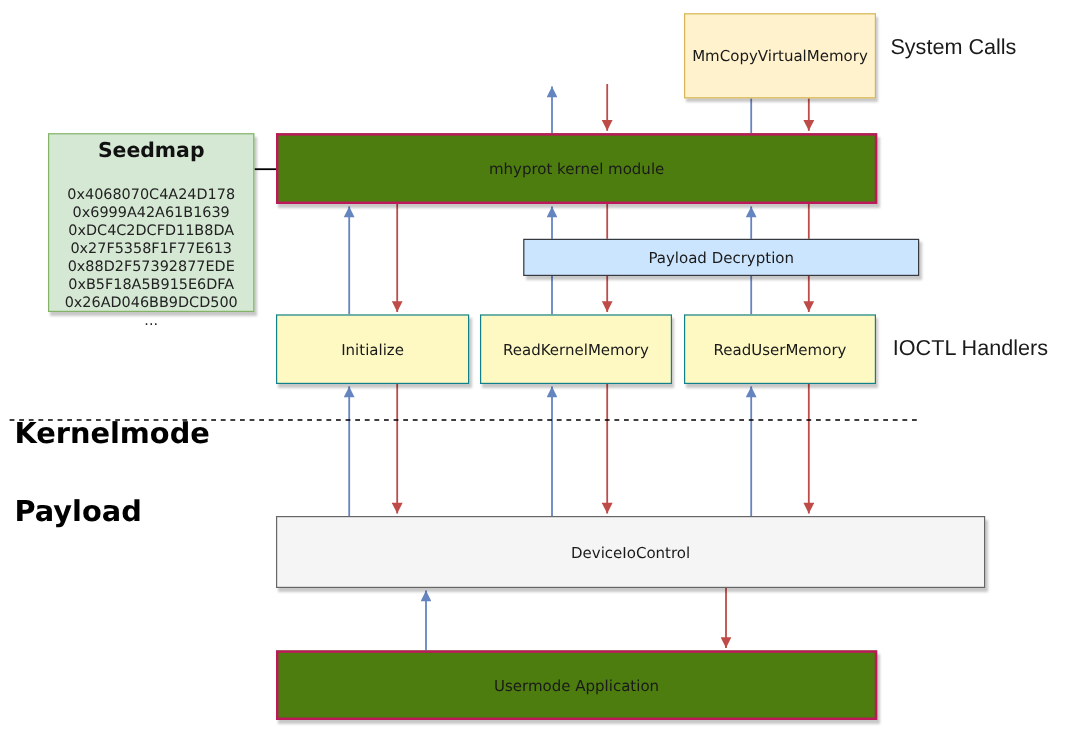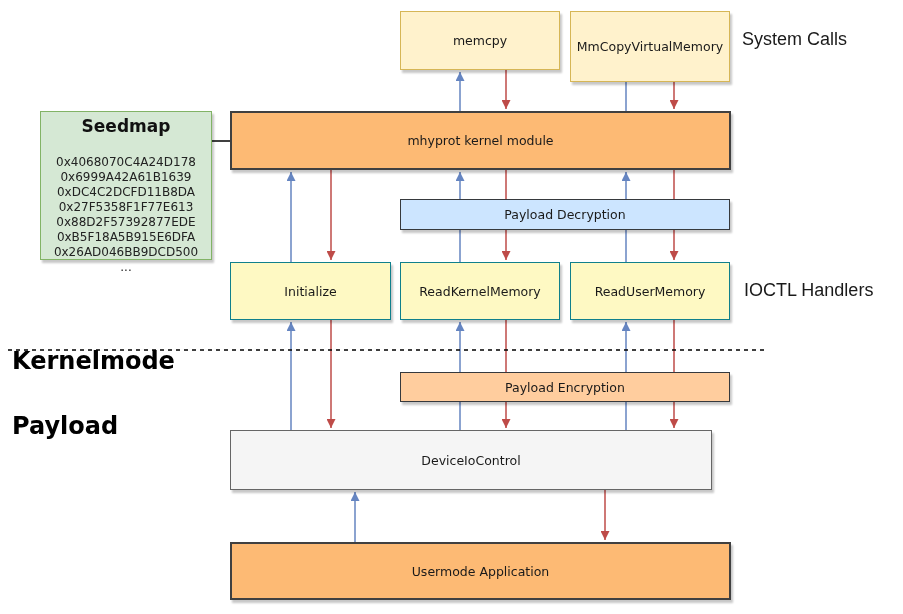--- a/index.html
+++ b/index.html
@@ -9,35 +9,35 @@
   }
   #wires{position:absolute;left:0;top:0;width:903px;height:614px;z-index:1;}
   .node{
     position:absolute;z-index:2;box-sizing:border-box;
     display:flex;align-items:center;justify-content:center;text-align:center;
     font-size:12.5px;color:#1a1a1a;
     box-shadow:2px 3px 2px rgba(0,0,0,0.22);
   }
   .yellow{background:#FFF2CC;border:1px solid #D6B656;}
   .green {background:#D5E8D4;border:1px solid #82B366;}
-  .blue  {background:#CCE5FF;border:1px solid #36393D;}
+  .blue  {background:#CCE5FF;border:1px solid #36393D;margin-left:36px;}
   .teal  {background:#fef9c3;border:1px solid #10808C;}
   .orange{background:#FFCD9E;border:1px solid #36393D;}
   .gray  {background:#F5F5F5;border:1.5px solid #666666;}
-  .plain {background:#fdba74;border:2px solid #404040;}
+  .plain {background:#4d7c0f;border:2px solid #be185d;}
 
   .memcpy   {left:400px;top:11px;width:160px;height:59px;}
   .mmcopy   {left:570px;top:11px;width:160px;height:71px;}
   .kernel   {left:230px;top:111px;width:501px;height:59px;}
   .decrypt  {left:400px;top:199px;width:330px;height:31px;}
   .initialize{left:230px;top:262px;width:161px;height:58px;}
   .readkern {left:400px;top:262px;width:160px;height:58px;}
   .readuser {left:570px;top:262px;width:160px;height:58px;}
   .encrypt  {left:400px;top:372px;width:330px;height:30px;}
-  .deviceio {left:230px;top:430px;width:482px;height:60px;}
+  .deviceio {left:230px;top:430px;width:591px;height:60px;}
   .userapp  {left:230px;top:542px;width:501px;height:58px;}
 
   .seedmap{
     left:40px;top:111px;width:172px;height:149px;
     flex-direction:column;justify-content:flex-start;padding-top:5px;
   }
   .seedmap-title{font-size:17px;font-weight:600;color:#111;line-height:18px;}
   .seedmap-entries{margin-top:20px;font-size:12px;line-height:15px;color:#222;}
 
   .side-label{
@@ -87,23 +87,20 @@
     <line x1="626" y1="430" x2="626" y2="322" stroke="#6585C1" stroke-width="1.5" marker-end="url(#headBlue)"></line>
     <line x1="674" y1="320" x2="674" y2="428" stroke="#BE4B48" stroke-width="1.5" marker-end="url(#headRed)"></line>
 
     <line x1="355" y1="542" x2="355" y2="492" stroke="#6585C1" stroke-width="1.5" marker-end="url(#headBlue)"></line>
     <line x1="605" y1="490" x2="605" y2="540" stroke="#BE4B48" stroke-width="1.5" marker-end="url(#headRed)"></line>
 
     <line x1="212" y1="141" x2="230" y2="141" stroke="#000000" stroke-width="1.5"></line>
     <line x1="8" y1="350" x2="768" y2="350" stroke="#000000" stroke-width="1.3" stroke-dasharray="4,4"></line>
   </svg>
 
-  <div class="node yellow memcpy">
-    <span>memcpy</span>
-  </div>
   <div class="node yellow mmcopy">
     <span>MmCopyVirtualMemory</span>
   </div>
   <div class="side-label syscalls-label">System Calls</div>
 
   <div class="node green seedmap">
     <div class="seedmap-title">Seedmap</div>
     <div class="seedmap-entries">
       <div>0x4068070C4A24D178</div>
       <div>0x6999A42A61B1639</div>
@@ -131,23 +128,20 @@
     <span>ReadKernelMemory</span>
   </div>
   <div class="node teal readuser">
     <span>ReadUserMemory</span>
   </div>
   <div class="side-label ioctl-label">IOCTL Handlers</div>
 
   <div class="mode-label kernelmode-label">Kernelmode</div>
   <div class="mode-label usermode-label">Payload</div>
 
-  <div class="node orange encrypt">
-    <span>Payload Encryption</span>
-  </div>
 
   <div class="node gray deviceio">
     <span>DeviceIoControl</span>
   </div>
 
   <div class="node plain userapp">
     <span>Usermode Application</span>
   </div>
 
 </div>

